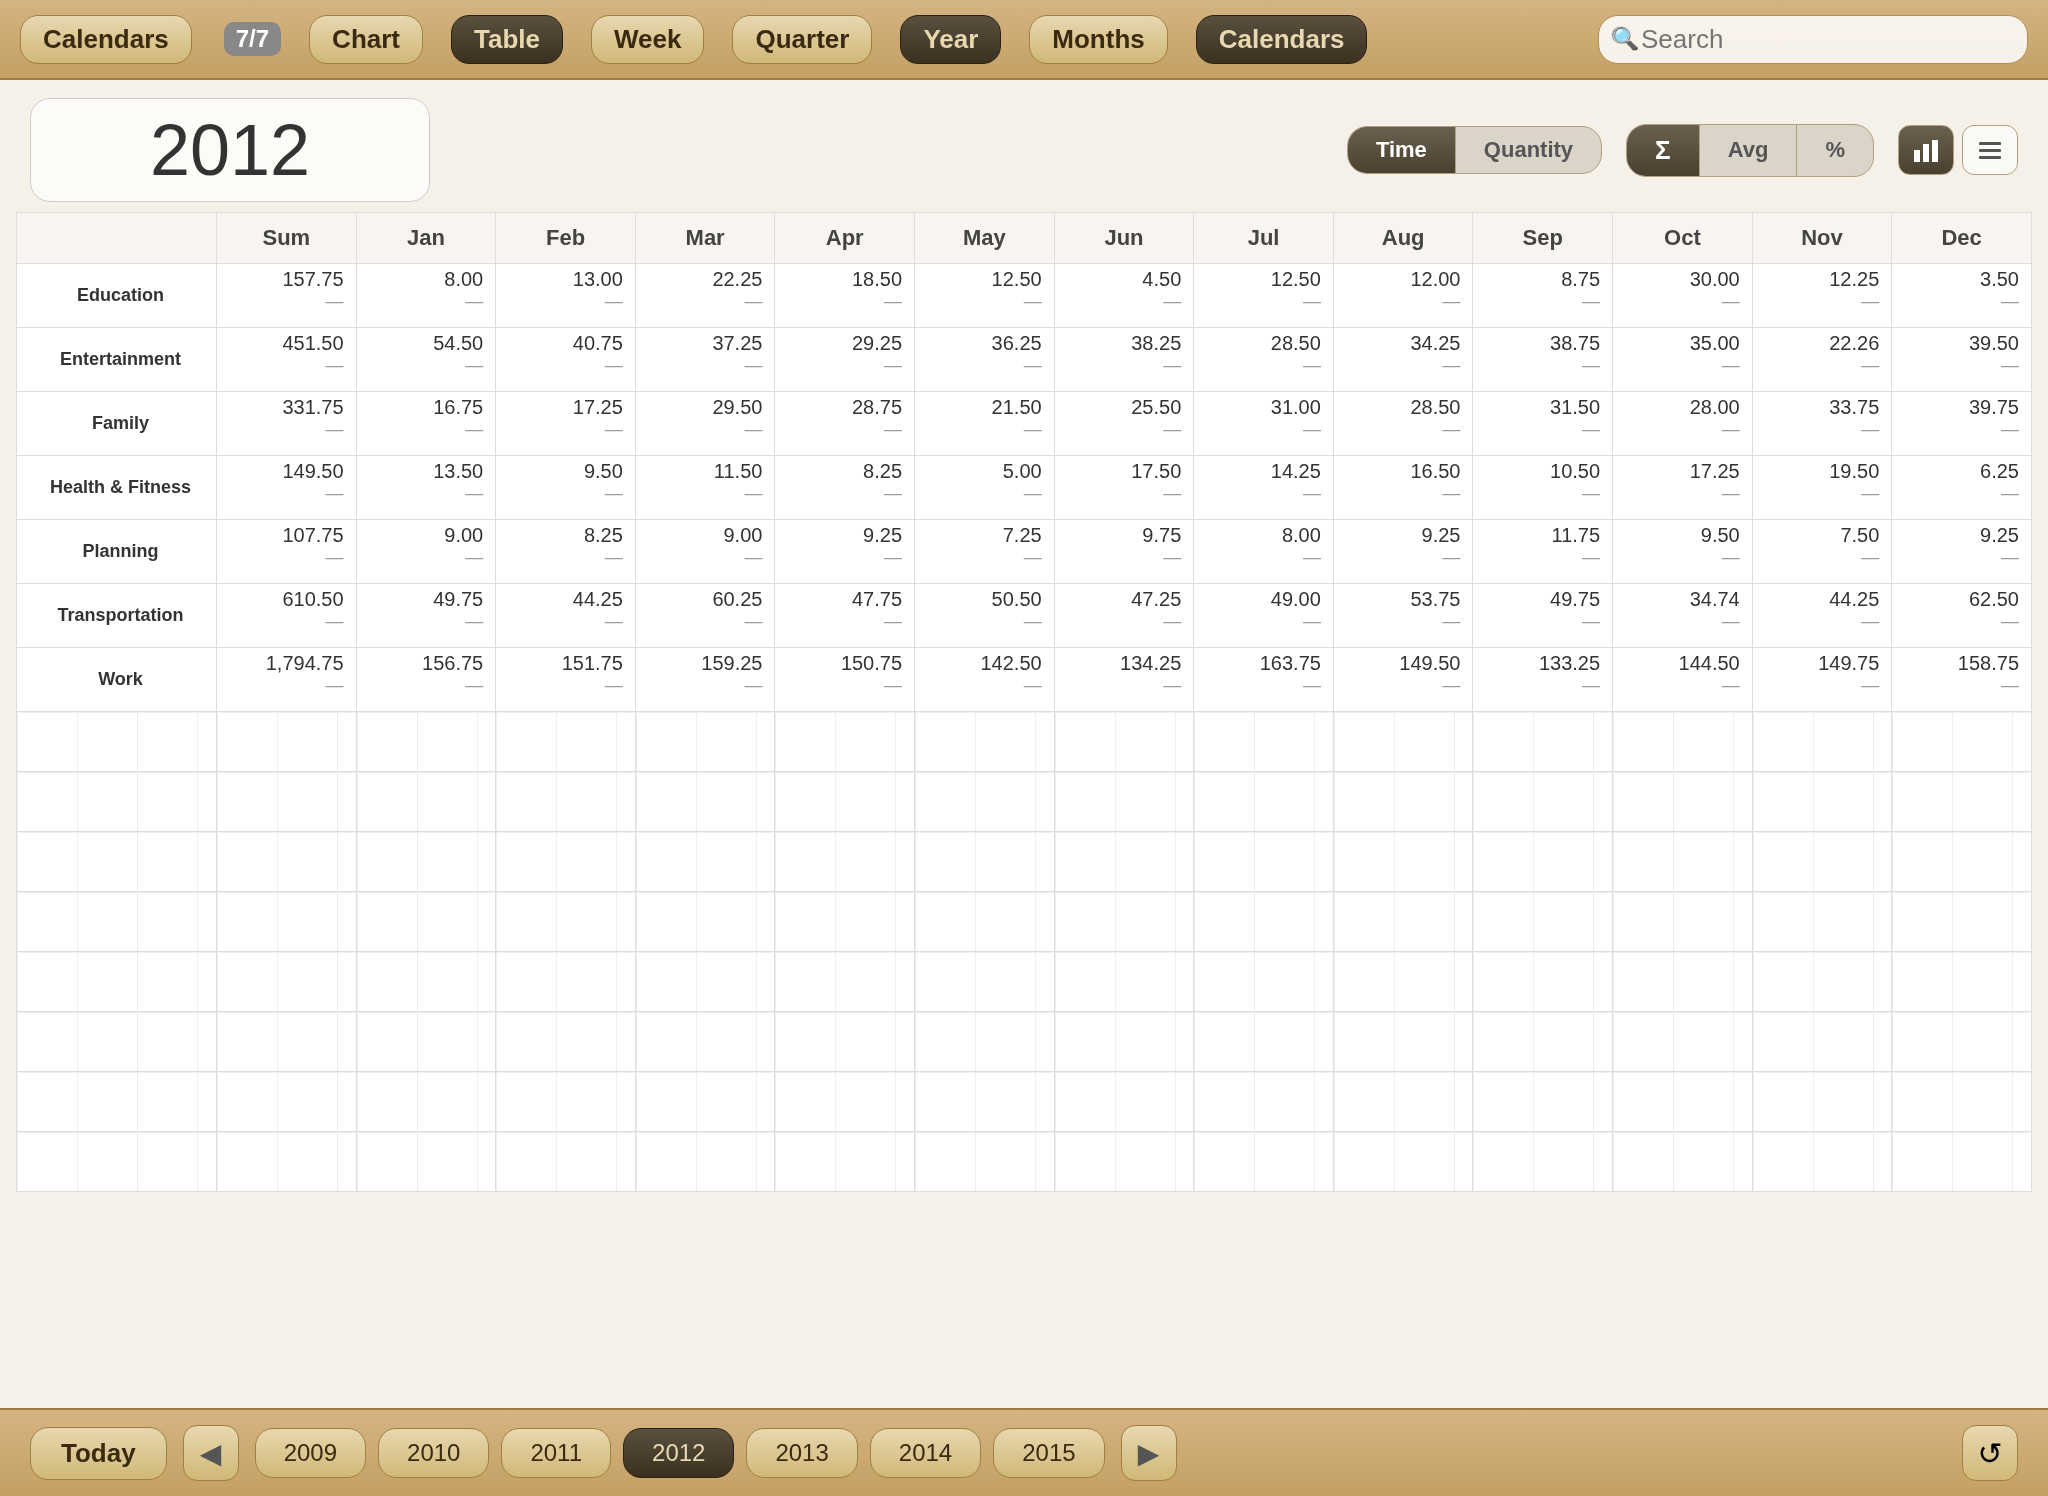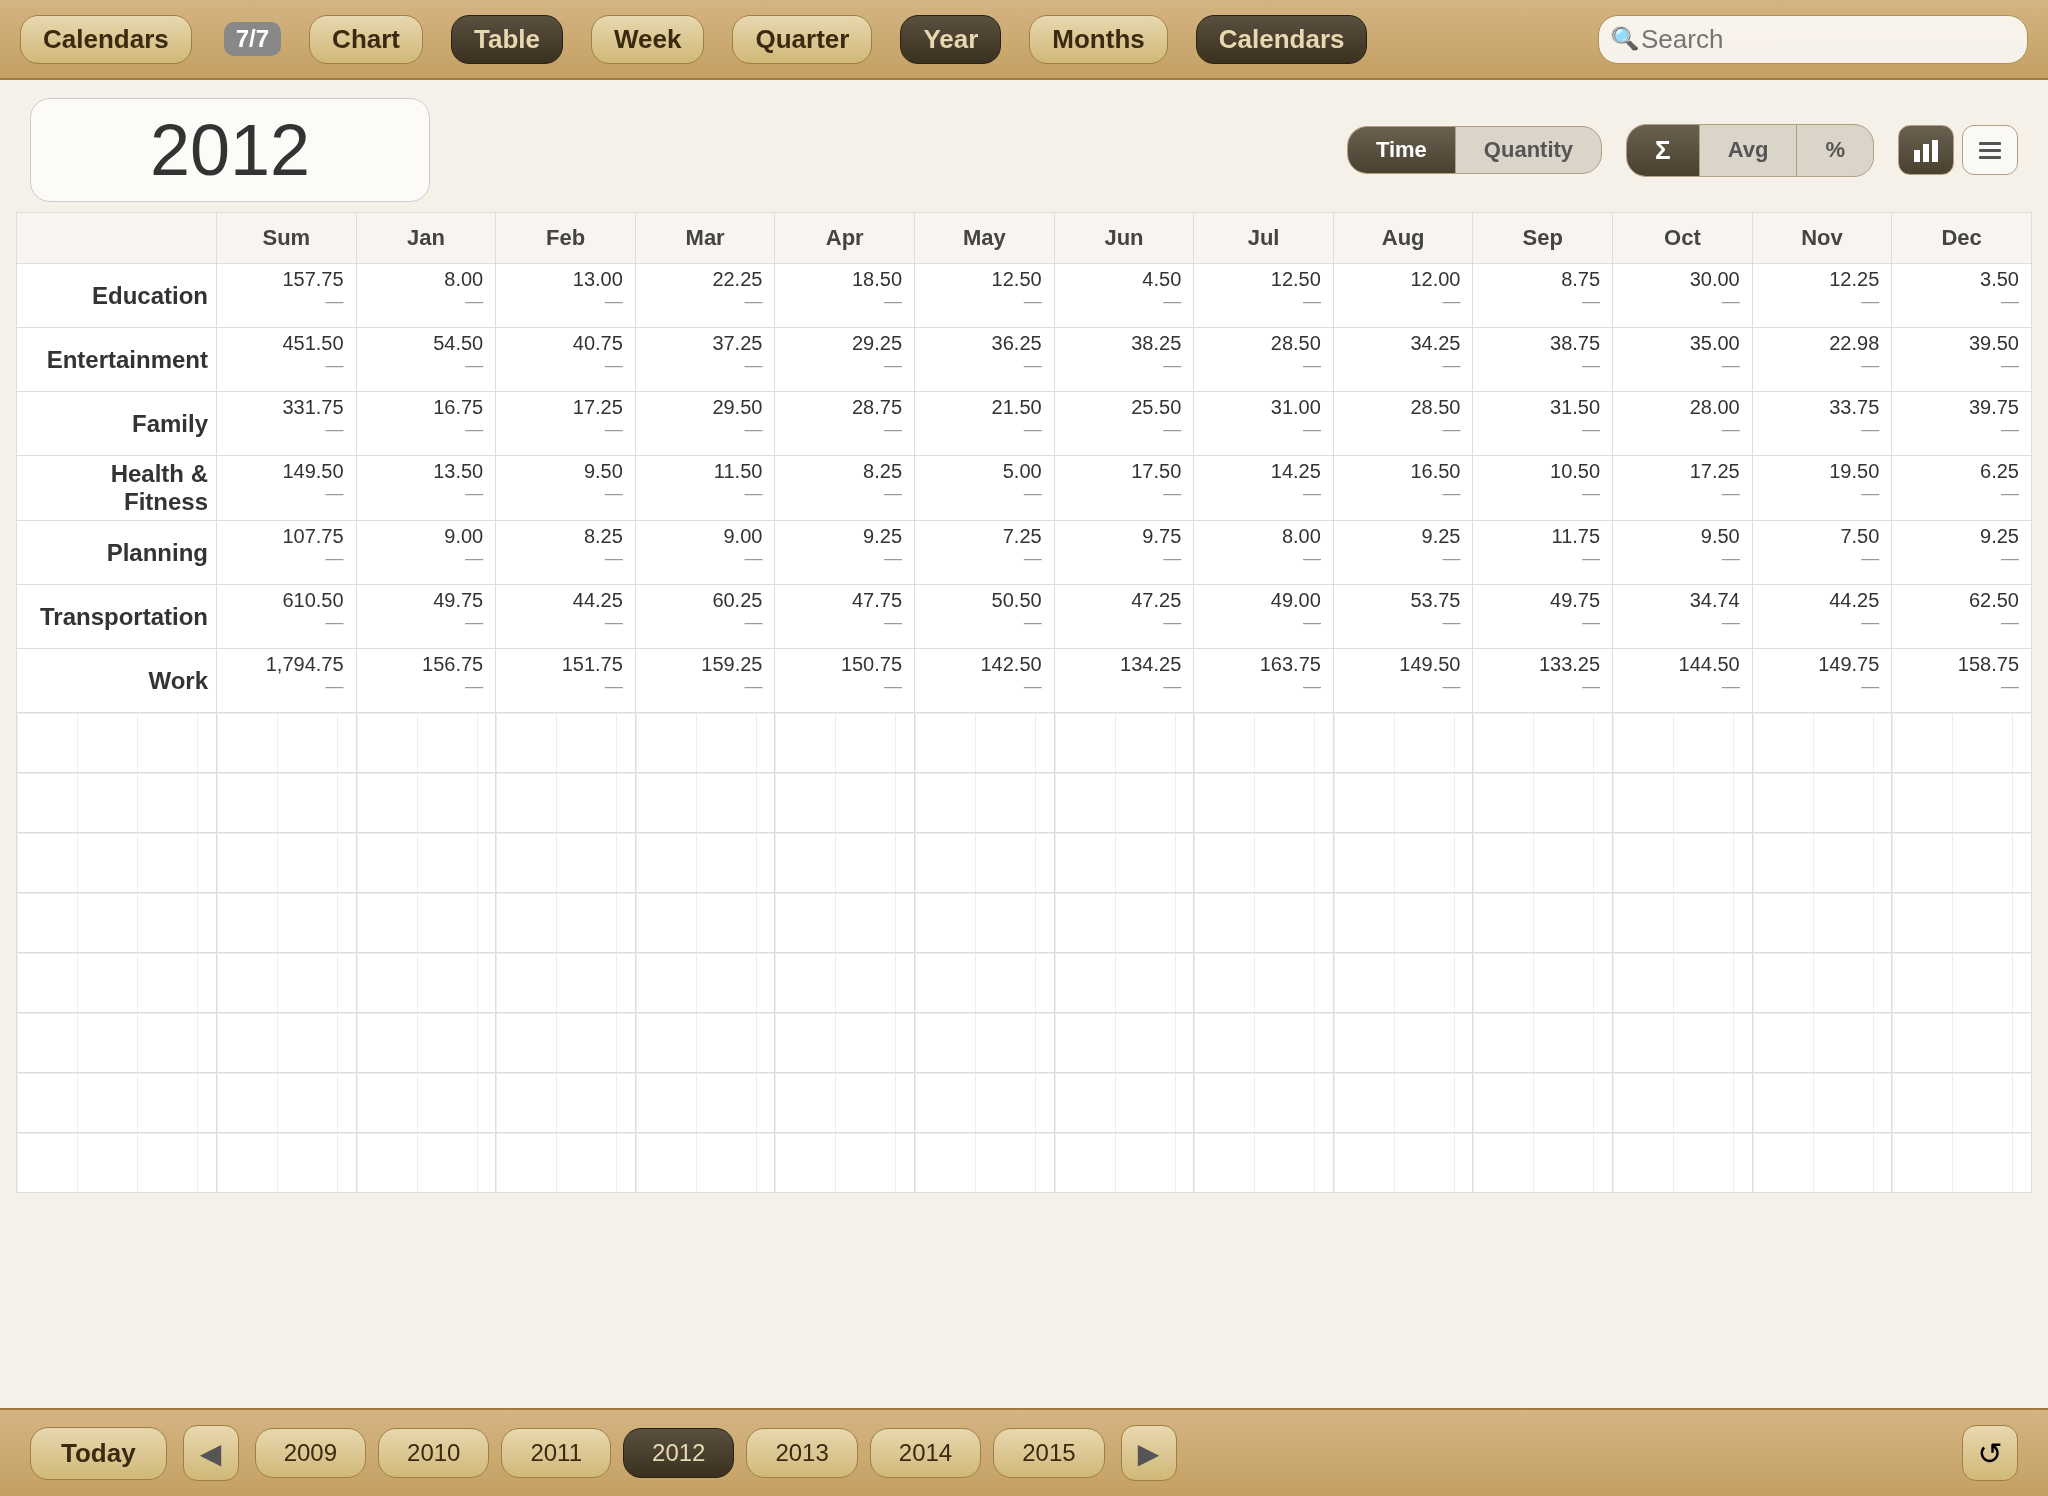--- a/index.html
+++ b/index.html
@@ -205,23 +205,23 @@
     .data-table td {
       border: 1px solid #e0ddd8;
       padding: 4px 8px;
       font-size: 20px;
       color: #333;
       text-align: right;
       vertical-align: top;
       height: 64px;
     }
     .data-table td:first-child {
-      text-align: right;
+      text-align: center;
       padding-left: 16px;
-      font-size: 24px;
+      font-size: 18px;
       font-weight: 600;
       vertical-align: middle;
     }
     .data-table td .cell-top {
       display: block;
       text-align: right;
       padding-right: 4px;
     }
     .data-table td .cell-bottom {
       display: block;
@@ -487,21 +487,21 @@
             </td>
             <td>
               <span class="cell-top">38.75</span>
               <span class="cell-bottom">—</span>
             </td>
             <td>
               <span class="cell-top">35.00</span>
               <span class="cell-bottom">—</span>
             </td>
             <td>
-              <span class="cell-top">22.98</span>
+              <span class="cell-top">22.26</span>
               <span class="cell-bottom">—</span>
             </td>
             <td>
               <span class="cell-top">39.50</span>
               <span class="cell-bottom">—</span>
             </td>
           </tr>
           <tr>
             <td class="cat-family">Family</td>
             <td>

